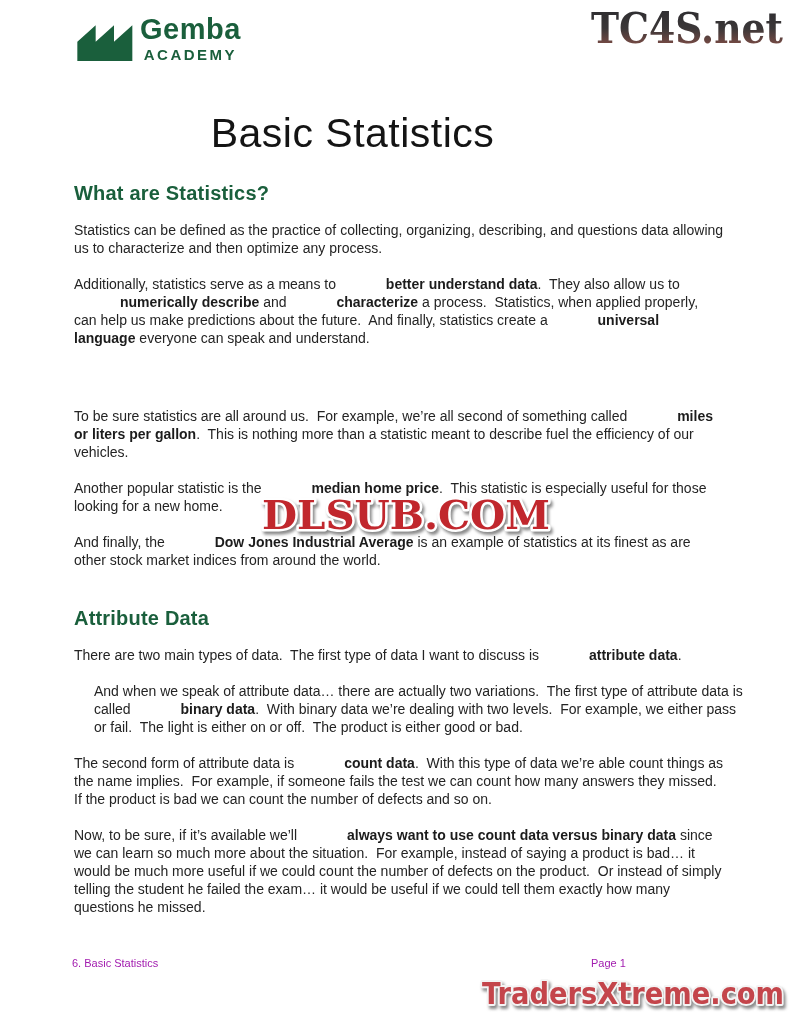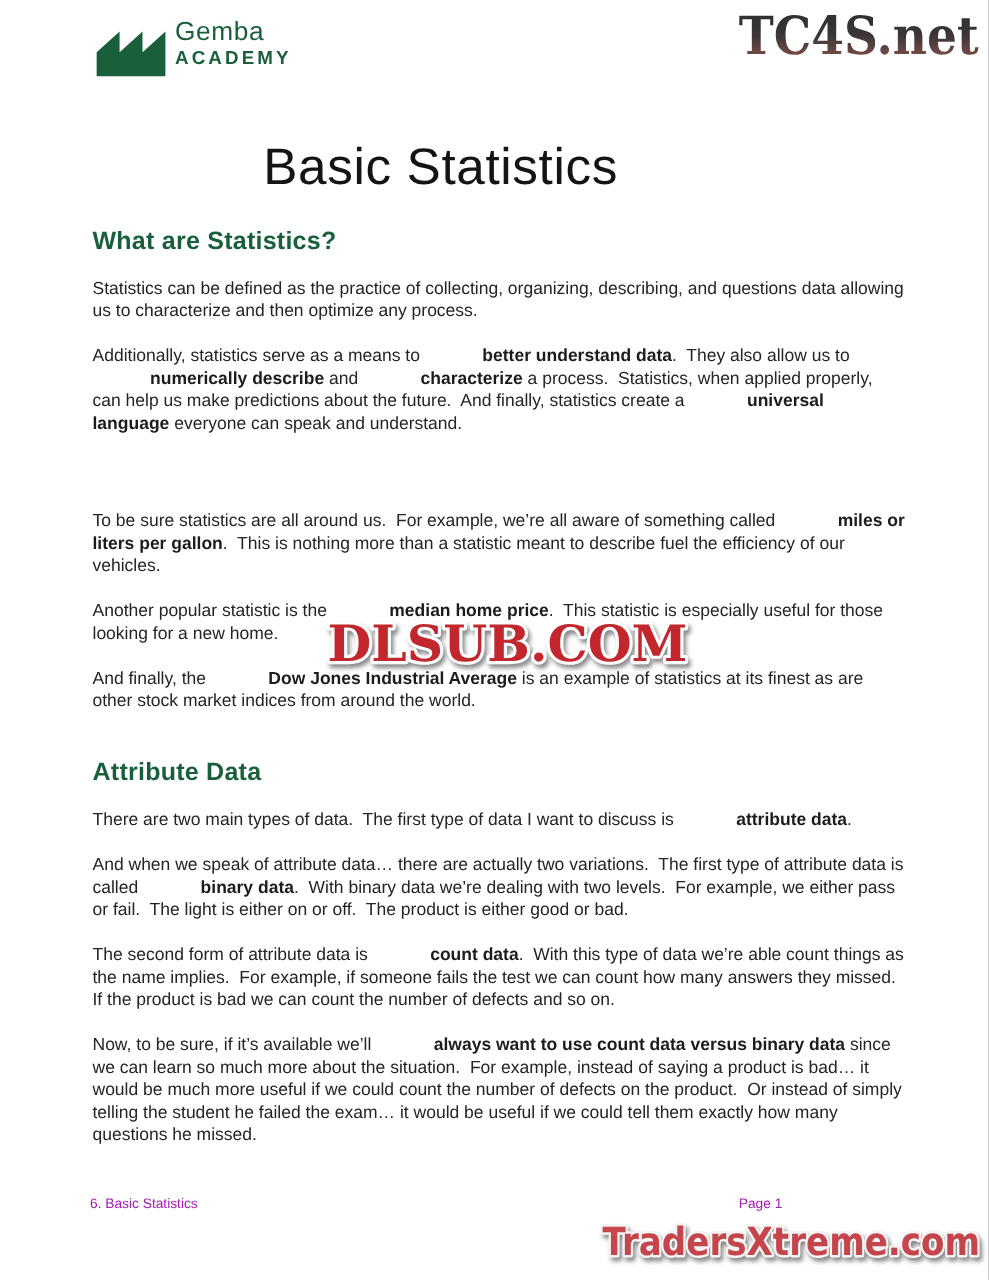--- a/index.html
+++ b/index.html
@@ -10,21 +10,21 @@
     background:#ffffff;
     font-family:"Liberation Sans", sans-serif;
     color:var(--body,#222);
     overflow:hidden;
   }
   .abs{position:absolute;}
   
   .logo{left:74px;top:15px;display:flex;align-items:flex-start;gap:6px;}
   .logo svg{display:block;}
   .logo-text{line-height:1;}
-  .logo-name{font-size:21px;font-weight:400;color:var(--green,#1a5f3c);letter-spacing:0.5px;}
+  .logo-name{font-size:29px;font-weight:700;color:var(--green,#1a5f3c);letter-spacing:0.5px;text-align:right;}
   .logo-sub{font-size:15px;font-weight:700;color:var(--green,#1a5f3c);letter-spacing:2.5px;margin-top:3px;text-align:center;}
   
   .doc-title{
     left:0;top:110px;width:705px;text-align:center;
     font-size:41px;font-weight:400;color:#141414;letter-spacing:0.5px;
   }
   
   .h2{
     left:74px;width:650px;
     font-size:20px;font-weight:700;color:var(--green,#1a5f3c);
@@ -74,26 +74,26 @@
   </div>
 
   <div class="abs doc-title">Basic Statistics</div>
 
   <div class="abs h2" style="top:182px;">What are Statistics?</div>
   <div class="abs h2" style="top:607px;">Attribute Data</div>
 
   <div class="abs para" style="top:221px;"><span>Statistics can be defined as the practice of collecting, organizing, describing, and questions data allowing us to characterize and then optimize any process.</span></div>
   <div class="abs para" style="top:275px;"><span>Additionally, statistics serve as a means to </span><b>better understand data</b><span>.  They also allow us to </span><b>numerically describe</b><span> and </span><b>characterize</b><span> a process.  Statistics, when applied properly, can help us make predictions about the future.  And finally, statistics create a </span><b>universal language</b><span> everyone can speak and understand.</span></div>
 
-  <div class="abs para" style="top:407px;"><span>To be sure statistics are all around us.  For example, we’re all aware of something called </span><b>miles or liters per gallon</b><span>.  This is nothing more than a statistic meant to describe fuel the efficiency of our vehicles.</span></div>
+  <div class="abs para" style="top:407px;"><span>To be sure statistics are all around us.  For example, we’re all second of something called </span><b>miles or liters per gallon</b><span>.  This is nothing more than a statistic meant to describe fuel the efficiency of our vehicles.</span></div>
   <div class="abs para" style="top:479px;"><span>Another popular statistic is the </span><b>median home price</b><span>.  This statistic is especially useful for those looking for a new home.</span></div>
   <div class="abs para" style="top:533px;"><span>And finally, the </span><b>Dow Jones Industrial Average</b><span> is an example of statistics at its finest as are other stock market indices from around the world.</span></div>
 
   <div class="abs para" style="top:646px;"><span>There are two main types of data.  The first type of data I want to discuss is </span><b>attribute data</b><span>.</span></div>
-  <div class="abs para" style="top:682px;"><span>And when we speak of attribute data… there are actually two variations.  The first type of attribute data is called </span><b>binary data</b><span>.  With binary data we’re dealing with two levels.  For example, we either pass or fail.  The light is either on or off.  The product is either good or bad.</span></div>
+  <div class="abs para" style="top:682px;margin-left:20px;"><span>And when we speak of attribute data… there are actually two variations.  The first type of attribute data is called </span><b>binary data</b><span>.  With binary data we’re dealing with two levels.  For example, we either pass or fail.  The light is either on or off.  The product is either good or bad.</span></div>
   <div class="abs para" style="top:754px;"><span>The second form of attribute data is </span><b>count data</b><span>.  With this type of data we’re able count things as the name implies.  For example, if someone fails the test we can count how many answers they missed.  If the product is bad we can count the number of defects and so on.</span></div>
   <div class="abs para" style="top:826px;"><span>Now, to be sure, if it’s available we’ll </span><b>always want to use count data versus binary data</b><span> since we can learn so much more about the situation.  For example, instead of saying a product is bad… it would be much more useful if we could count the number of defects on the product.  Or instead of simply telling the student he failed the exam… it would be useful if we could tell them exactly how many questions he missed.</span></div>
 
   <div class="abs wm wm-red" style="left:254px;top:489px;">
     <svg width="304" height="52" viewBox="0 0 304 52">
       <text x="152" y="40" text-anchor="middle" textLength="288" lengthAdjust="spacingAndGlyphs" font-family="DejaVu Serif, serif" font-weight="bold" font-size="40" fill="#c1272d" stroke="#ffffff" stroke-width="5" stroke-linejoin="round" paint-order="stroke">DLSUB.COM</text>
     </svg>
   </div>
 
   <div class="abs footer-text" style="left:72px;top:957px;">6. Basic Statistics</div>

